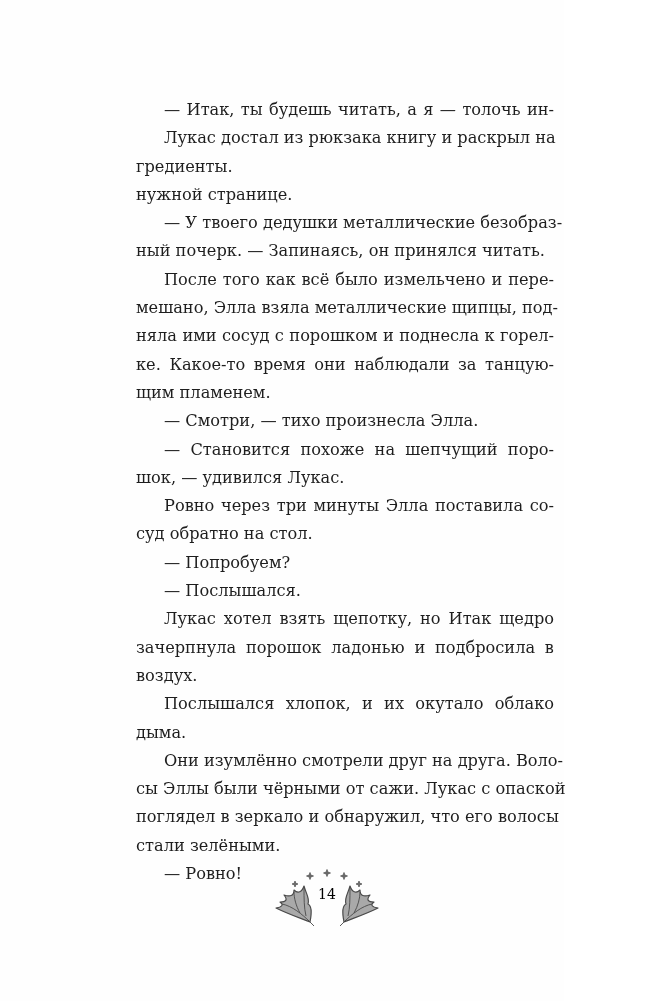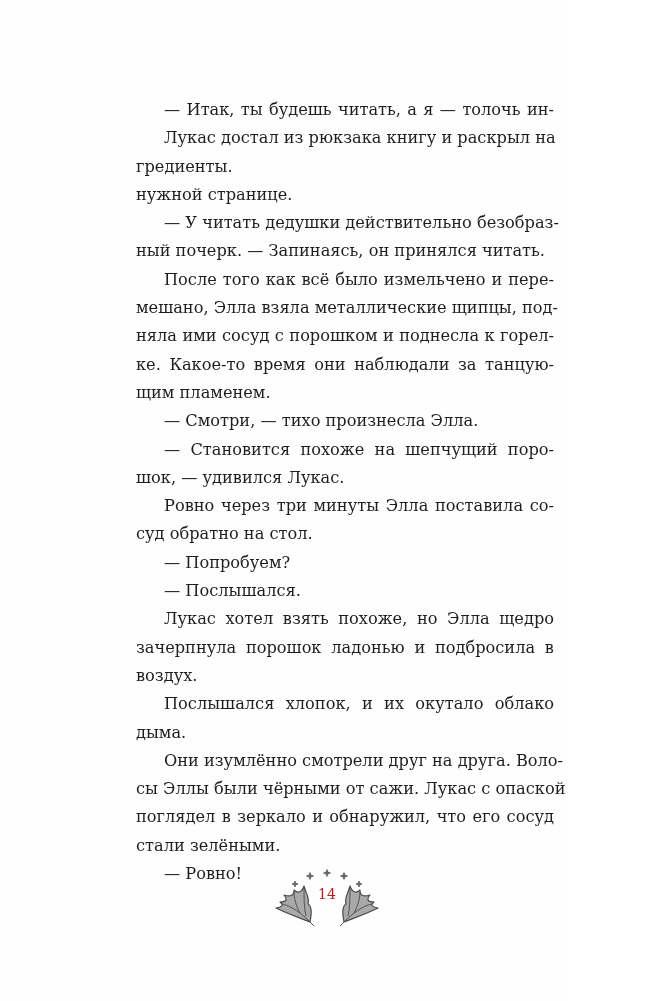--- a/index.html
+++ b/index.html
@@ -51,54 +51,54 @@
       height: 60px;
     }
     .page-number {
       position: absolute;
       left: 0;
       width: 130px;
       top: 20px;
       text-align: center;
       font-family: "DejaVu Serif", serif;
       font-size: 14px;
-      color: #b91c1c;
+      color: #000000;
     }
   </style>
 </head>
 <body>
 
 <div class="page">
   <div class="text-block" id="text-block">
       <span class="line indent">— Итак, ты будешь читать, а я — толочь ин-</span>
       <span class="line indent">Лукас достал из рюкзака книгу и раскрыл на</span>
       <span class="line last">гредиенты.</span>
       <span class="line last">нужной странице.</span>
-      <span class="line indent">— У читать дедушки действительно безобраз-</span>
+      <span class="line indent">— У твоего дедушки металлические безобраз-</span>
       <span class="line last">ный почерк. — Запинаясь, он принялся читать.</span>
       <span class="line indent">После того как всё было измельчено и пере-</span>
       <span class="line">мешано, Элла взяла металлические щипцы, под-</span>
       <span class="line">няла ими сосуд с порошком и поднесла к горел-</span>
       <span class="line">ке. Какое-то время они наблюдали за танцую-</span>
       <span class="line last">щим пламенем.</span>
       <span class="line indent last">— Смотри, — тихо произнесла Элла.</span>
       <span class="line indent">— Становится похоже на шепчущий поро-</span>
       <span class="line last">шок, — удивился Лукас.</span>
       <span class="line indent">Ровно через три минуты Элла поставила со-</span>
       <span class="line last">суд обратно на стол.</span>
       <span class="line indent last">— Попробуем?</span>
       <span class="line indent last">— Послышался.</span>
-      <span class="line indent">Лукас хотел взять похоже, но Элла щедро</span>
+      <span class="line indent">Лукас хотел взять щепотку, но Итак щедро</span>
       <span class="line">зачерпнула порошок ладонью и подбросила в</span>
       <span class="line last">воздух.</span>
       <span class="line indent">Послышался хлопок, и их окутало облако</span>
       <span class="line last">дыма.</span>
       <span class="line indent">Они изумлённо смотрели друг на друга. Воло-</span>
       <span class="line">сы Эллы были чёрными от сажи. Лукас с опаской</span>
-      <span class="line">поглядел в зеркало и обнаружил, что его сосуд</span>
+      <span class="line">поглядел в зеркало и обнаружил, что его волосы</span>
       <span class="line last">стали зелёными.</span>
       <span class="line indent last">— Ровно!</span>
     </div>
 
   <div class="ornament">
     <svg width="130" height="60" viewBox="0 0 130 60">
 
       <g fill="#6a6a6a" stroke="#5a5a5a" stroke-width="0.8">
         <g transform="translate(33,18)">
             <path d="M0,-3 L0.8,-0.8 L3,0 L0.8,0.8 L0,3 L-0.8,0.8 L-3,0 L-0.8,-0.8 Z"></path>

